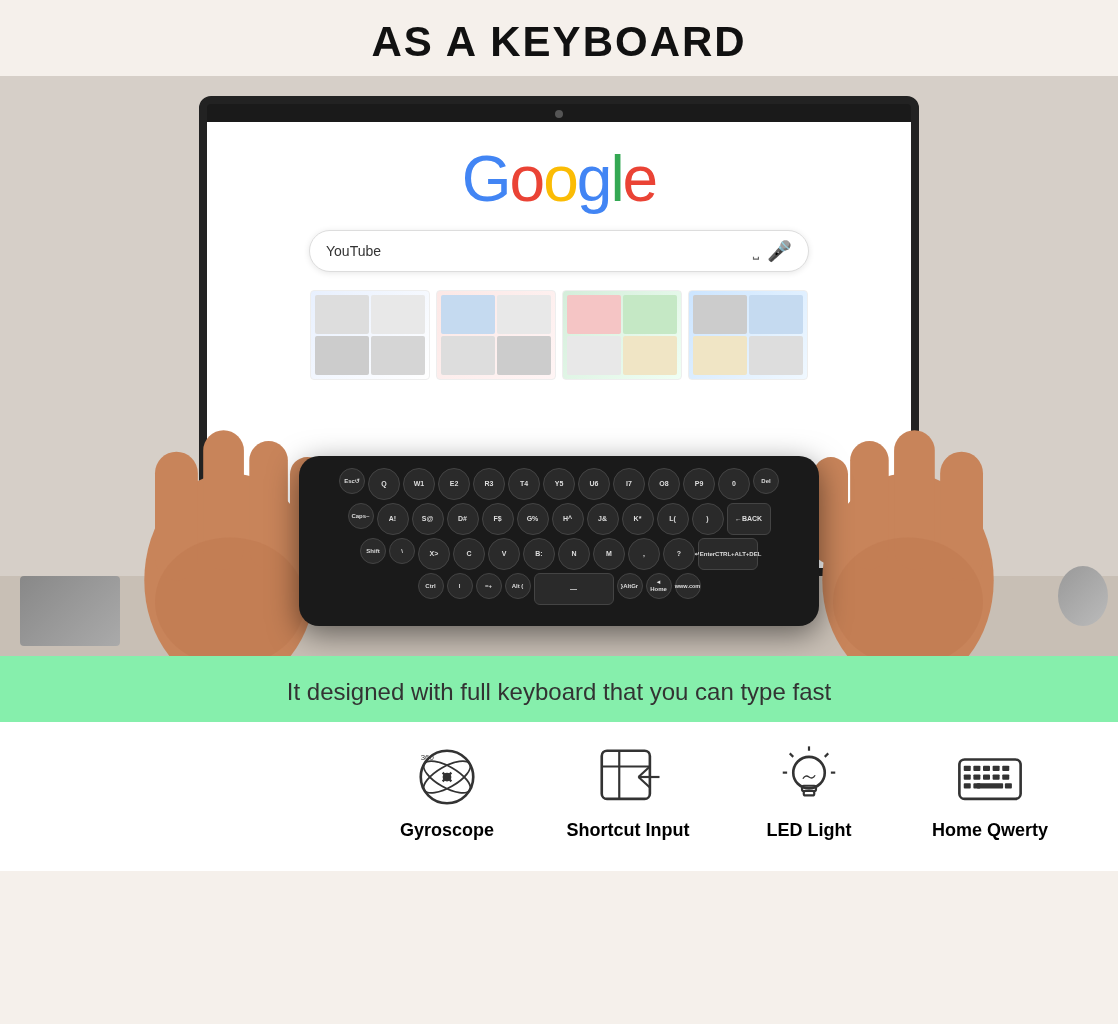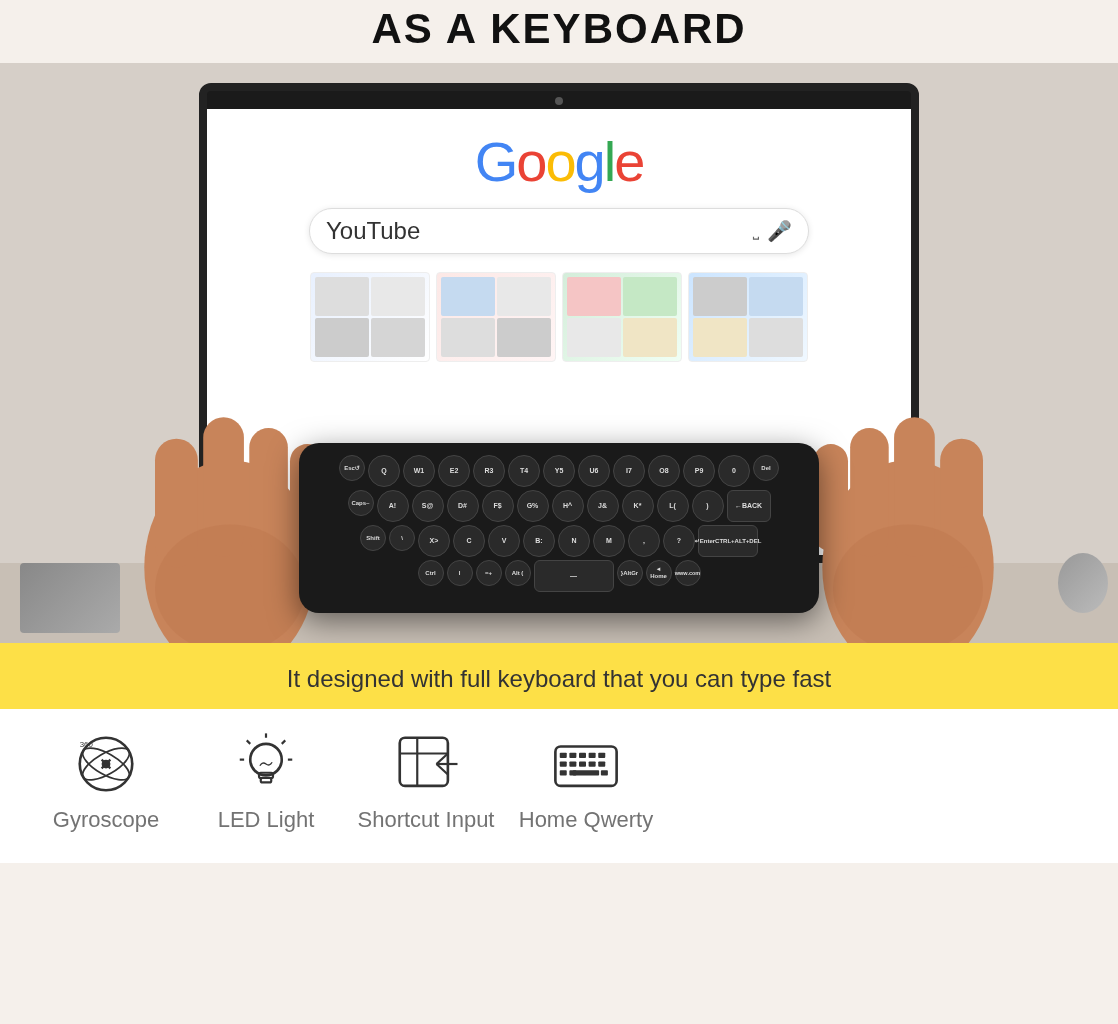--- a/index.html
+++ b/index.html
@@ -8,21 +8,21 @@
       height: 1024px;
       background: #f5f0eb;
       font-family: Arial, sans-serif;
       overflow: hidden;
       position: relative;
     }
 
     
     .header {
       text-align: center;
-      padding: 5px 0 10px;
+      padding: 18px 0 10px;
       background: #f5f0eb;
     }
     .header h1 {
       font-size: 42px;
       font-weight: 900;
       color: #111;
       letter-spacing: 2px;
     }
 
     
@@ -85,21 +85,21 @@
       background: #fff;
       display: flex;
       flex-direction: column;
       align-items: center;
       padding-top: 20px;
       margin-top: 18px;
     }
 
     
     .google-logo {
-      font-size: 56px;
+      font-size: 64px;
       font-weight: 400;
       margin-bottom: 14px;
       letter-spacing: -2px;
     }
     .g-blue { color: #4285F4; }
     .g-red { color: #EA4335; }
     .g-yellow { color: #FBBC05; }
     .g-green { color: #34A853; }
 
     
@@ -109,21 +109,21 @@
       border: 1px solid #ddd;
       border-radius: 24px;
       padding: 8px 16px;
       width: 500px;
       background: #fff;
       box-shadow: 0 1px 6px rgba(0,0,0,0.1);
       margin-bottom: 18px;
     }
     .search-bar .search-text {
       flex: 1;
-      font-size: 24px;
+      font-size: 14px;
       color: #333;
     }
     .search-bar .mic-icon {
       color: #4285F4;
       font-size: 20px;
       margin-left: 8px;
     }
     .search-cursor {
       font-size: 16px;
       color: #666;
@@ -211,60 +211,61 @@
     .kb-key.wider { width: 60px; border-radius: 6px; }
 
     
     .hand-svg {
       width: 100%;
       height: 100%;
     }
 
     
     .description-section {
-      background: #fde047;
+      background: #86efac;
       padding: 22px 0 16px;
       text-align: center;
     }
     .description-text {
       font-size: 24px;
       color: #333;
       font-weight: 400;
     }
 
     
     .features-section {
       background: #fff;
       display: flex;
-      justify-content: flex-start;
-      align-items: center;
-      padding: 20px 26px 30px;
+      justify-content: flex-end;
+      align-items: center;
+      padding: 20px 48px 30px;
+      gap: 21px;
     }
 
     .feature-item {
       display: flex;
       flex-direction: column;
       align-items: center;
       gap: 8px;
       width: 160px;
     }
 
     .feature-icon {
       width: 70px;
       height: 70px;
       display: flex;
       align-items: center;
       justify-content: center;
     }
 
     .feature-label {
-      font-size: 22px;
-      color: #737373;
+      font-size: 18px;
+      color: #000000;
       text-align: center;
-      font-weight: 400;
+      font-weight: 700;
     }
 
     
     .monitor-stand {
       position: absolute;
       bottom: 75px;
       left: 50%;
       transform: translateX(-50%);
       width: 80px;
       height: 20px;
@@ -540,54 +541,54 @@
         <ellipse cx="40" cy="40" rx="30" ry="12" fill="none" stroke="#333" stroke-width="2" transform="rotate(-30 40 40)"></ellipse>
         <ellipse cx="40" cy="40" rx="30" ry="12" fill="none" stroke="#333" stroke-width="2" transform="rotate(30 40 40)"></ellipse>
         <circle cx="40" cy="40" r="5" fill="#333"></circle>
         <text x="10" y="20" font-size="9" fill="#333">360</text>
 
         <line x1="35" y1="35" x2="45" y2="45" stroke="#333" stroke-width="2.5"></line>
         <line x1="45" y1="35" x2="35" y2="45" stroke="#333" stroke-width="2.5"></line>
       </svg>
     </div>
     <span class="feature-label">Gyroscope</span>
-  </div>
-
-  <div class="feature-item">
-    <div class="feature-icon">
-      <svg viewBox="0 0 80 80" width="70" height="70">
-
-        <circle cx="40" cy="35" r="18" fill="none" stroke="#333" stroke-width="3"></circle>
-        <rect x="32" y="50" width="16" height="6" rx="2" fill="none" stroke="#333" stroke-width="2.5"></rect>
-        <rect x="34" y="56" width="12" height="5" rx="2" fill="none" stroke="#333" stroke-width="2.5"></rect>
-
-        <line x1="40" y1="10" x2="40" y2="5" stroke="#333" stroke-width="2.5"></line>
-        <line x1="58" y1="17" x2="62" y2="13" stroke="#333" stroke-width="2.5"></line>
-        <line x1="65" y1="35" x2="70" y2="35" stroke="#333" stroke-width="2.5"></line>
-        <line x1="22" y1="17" x2="18" y2="13" stroke="#333" stroke-width="2.5"></line>
-        <line x1="15" y1="35" x2="10" y2="35" stroke="#333" stroke-width="2.5"></line>
-
-        <path d="M33 42 Q36 37 40 40 Q44 43 47 38" fill="none" stroke="#333" stroke-width="1.5"></path>
-      </svg>
-    </div>
-    <span class="feature-label">LED Light</span>
   </div>
 
   <div class="feature-item">
     <div class="feature-icon">
       <svg viewBox="0 0 80 80" width="70" height="70">
         <rect x="10" y="10" width="55" height="55" rx="6" fill="none" stroke="#333" stroke-width="3"></rect>
         <line x1="10" y1="28" x2="65" y2="28" stroke="#333" stroke-width="2.5"></line>
         <line x1="30" y1="10" x2="30" y2="65" stroke="#333" stroke-width="2.5"></line>
         <line x1="52" y1="40" x2="65" y2="28" stroke="#333" stroke-width="2.5"></line>
         <line x1="52" y1="40" x2="65" y2="52" stroke="#333" stroke-width="2.5"></line>
         <line x1="52" y1="40" x2="76" y2="40" stroke="#333" stroke-width="2.5"></line>
       </svg>
     </div>
     <span class="feature-label">Shortcut Input</span>
+  </div>
+
+  <div class="feature-item">
+    <div class="feature-icon">
+      <svg viewBox="0 0 80 80" width="70" height="70">
+
+        <circle cx="40" cy="35" r="18" fill="none" stroke="#333" stroke-width="3"></circle>
+        <rect x="32" y="50" width="16" height="6" rx="2" fill="none" stroke="#333" stroke-width="2.5"></rect>
+        <rect x="34" y="56" width="12" height="5" rx="2" fill="none" stroke="#333" stroke-width="2.5"></rect>
+
+        <line x1="40" y1="10" x2="40" y2="5" stroke="#333" stroke-width="2.5"></line>
+        <line x1="58" y1="17" x2="62" y2="13" stroke="#333" stroke-width="2.5"></line>
+        <line x1="65" y1="35" x2="70" y2="35" stroke="#333" stroke-width="2.5"></line>
+        <line x1="22" y1="17" x2="18" y2="13" stroke="#333" stroke-width="2.5"></line>
+        <line x1="15" y1="35" x2="10" y2="35" stroke="#333" stroke-width="2.5"></line>
+
+        <path d="M33 42 Q36 37 40 40 Q44 43 47 38" fill="none" stroke="#333" stroke-width="1.5"></path>
+      </svg>
+    </div>
+    <span class="feature-label">LED Light</span>
   </div>
 
 
   <div class="feature-item">
     <div class="feature-icon">
       <svg viewBox="0 0 80 80" width="70" height="70">
         <rect x="5" y="20" width="70" height="45" rx="6" fill="none" stroke="#333" stroke-width="3"></rect>
         <rect x="10" y="27" width="8" height="6" rx="1" fill="#333"></rect>
         <rect x="21" y="27" width="8" height="6" rx="1" fill="#333"></rect>
         <rect x="32" y="27" width="8" height="6" rx="1" fill="#333"></rect>

